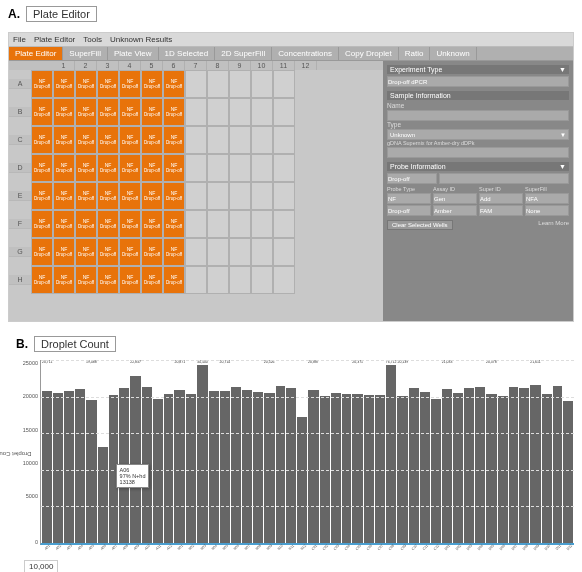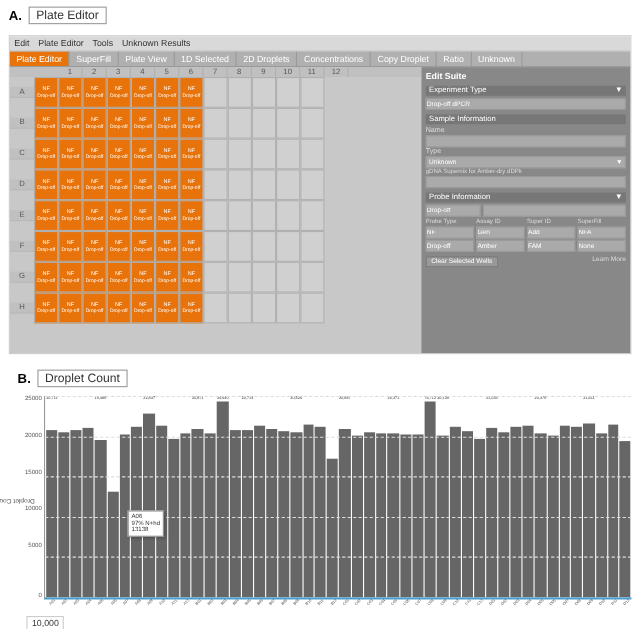--- a/index.html
+++ b/index.html
@@ -218,32 +218,32 @@
 <body>
 
 <div class="section-label">
   <span class="section-letter">A.</span>
   <span class="section-title-box">Plate Editor</span>
 </div>
 
 <div class="plate-editor-section">
 
   <div class="menu-bar">
-    <span class="menu-item">Edit</span>
+    <span class="menu-item">File</span>
     <span class="menu-item">Plate Editor</span>
     <span class="menu-item">Tools</span>
     <span class="menu-item">Unknown Results</span>
   </div>
 
   <div class="tab-bar">
     <div class="tab active">Plate Editor</div>
     <div class="tab">SuperFill</div>
     <div class="tab">Plate View</div>
     <div class="tab">1D Selected</div>
-    <div class="tab">2D Droplets</div>
+    <div class="tab">2D SuperFill</div>
     <div class="tab">Concentrations</div>
     <div class="tab">Copy Droplet</div>
     <div class="tab">Ratio</div>
     <div class="tab">Unknown</div>
   </div>
 
   <div class="plate-editor-inner">
 
     <div class="plate-left">
 
@@ -549,21 +549,20 @@
             <div class="grid-cell empty"></div>
             <div class="grid-cell empty"></div>
             <div class="grid-cell empty"></div>
             <div class="grid-cell empty"></div>
             <div class="grid-cell empty"></div>
           </div>
         </div>
     </div>
 
     <div class="plate-right">
-      <div class="edit-suite-title">Edit Suite</div>
 
       <div class="field-group">
         <div class="section-header">
           <span>Experiment Type</span>
           <span>▼</span>
         </div>
         <input class="field-input" type="text" value="Drop-off dPCR" style="">
       </div>
 
       <div class="field-group">

